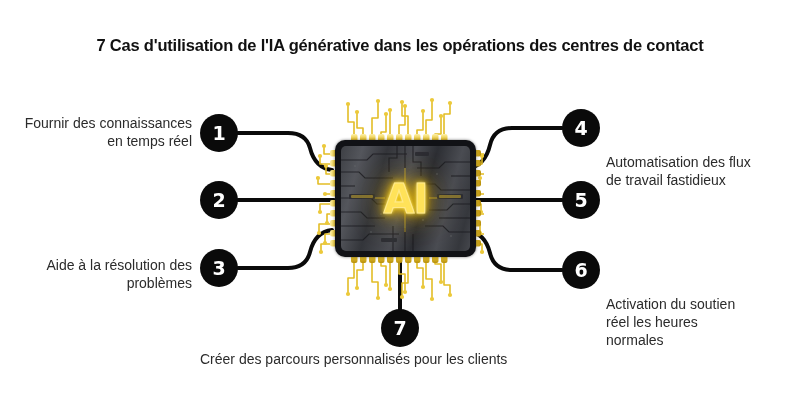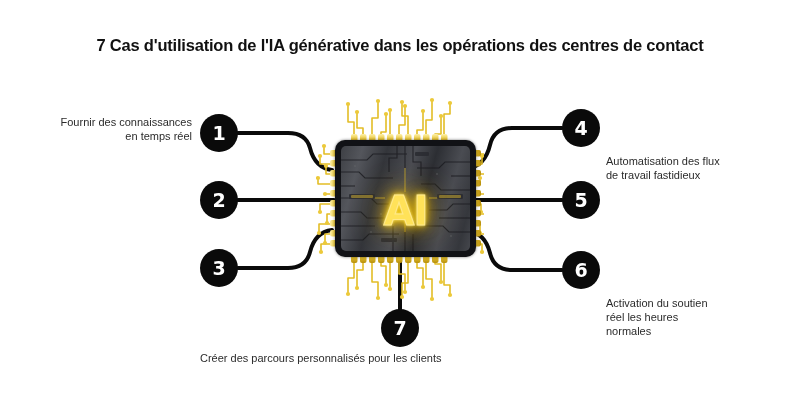--- a/index.html
+++ b/index.html
@@ -57,42 +57,41 @@
     font-size:40px;
     font-weight:bold;
     letter-spacing:-1px;
     color:#ffe259;
     text-shadow:
       0 0 3px #fff3a0,
       0 0 7px #ffd60a,
       0 0 14px #f0b90b,
       0 0 24px rgba(240,185,11,.75),
       0 0 38px rgba(240,185,11,.45);
-    margin-top: 12px;
     -webkit-text-stroke:1px #ffe98a;
   }
 
   
   .node {
     position:absolute;
     width:38px; height:38px;
     border-radius:50%;
     background:#0a0a0a;
     color:#ffffff;
     display:flex; align-items:center; justify-content:center;
     font-size:19px;
     font-weight:bold;
     font-family:"DejaVu Sans", sans-serif;
     line-height:1;
   }
 
   
   .label {
     position:absolute;
-    font-size:11px;
+    font-size:14px;
     line-height:1.28;
     color:#2b2b2b;
     white-space:pre-line;
   }
   .label.l { text-align:right; }
   .label.r { text-align:left;margin-top:44px; }
   .label.c { text-align:left; }
 </style>
 </head>
 <body>
@@ -336,20 +335,22 @@
   <div class="node" style="left:200px; top:114px;">1</div>
   <div class="node" style="left:200px; top:181px;">2</div>
   <div class="node" style="left:200px; top:249px;">3</div>
   <div class="node" style="left:562px; top:109px;">4</div>
   <div class="node" style="left:562px; top:181px;">5</div>
   <div class="node" style="left:562px; top:251px;">6</div>
   <div class="node" style="left:381px; top:309px;">7</div>
 
   <div class="label l" style="left:14px; top:115px; width:178px;">Fournir des connaissances
 en temps réel</div>
+  <div class="label l" style="left:14px; top:257px; width:178px;">Aide à la résolution des
+problèmes</div>
 
   <div class="label r" style="left:606px; top:110px; width:186px;">Automatisation des flux
 de travail fastidieux</div>
   <div class="label r" style="left:606px; top:252px; width:186px;">Activation du soutien
 réel les heures
 normales</div>
 
   <div class="label c" style="left:200px; top:351px; width:400px;">Créer des parcours personnalisés pour les clients</div>
 
 </div>

